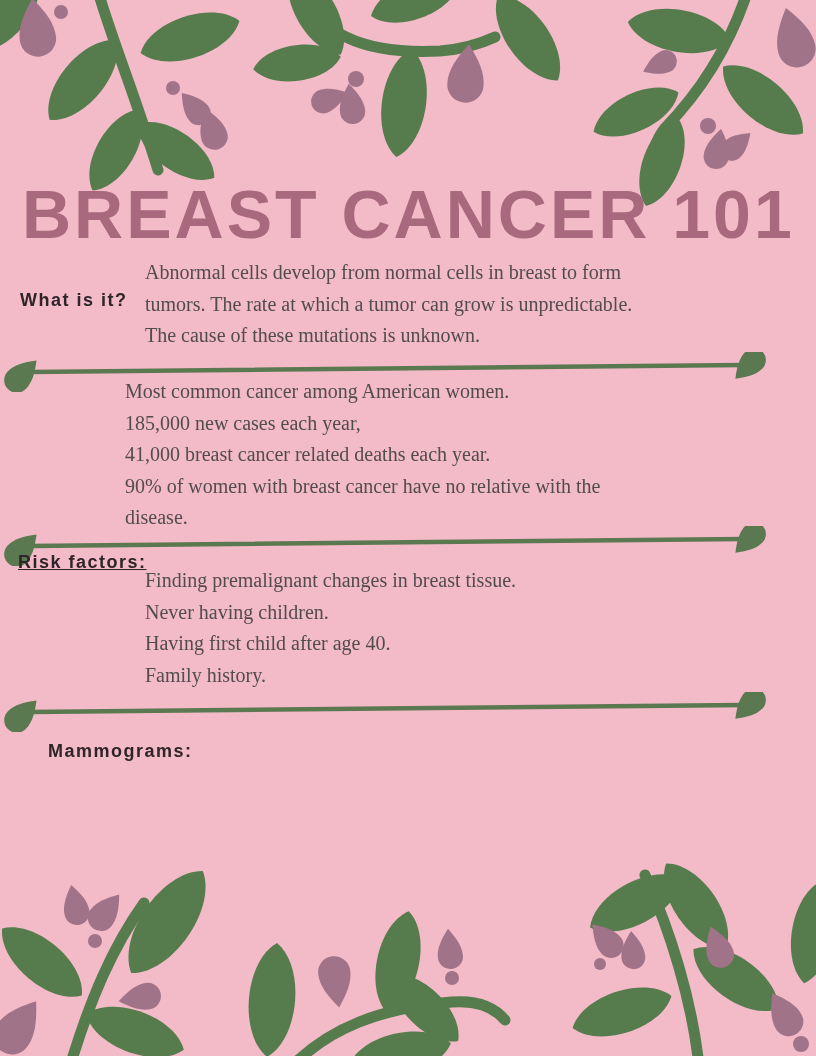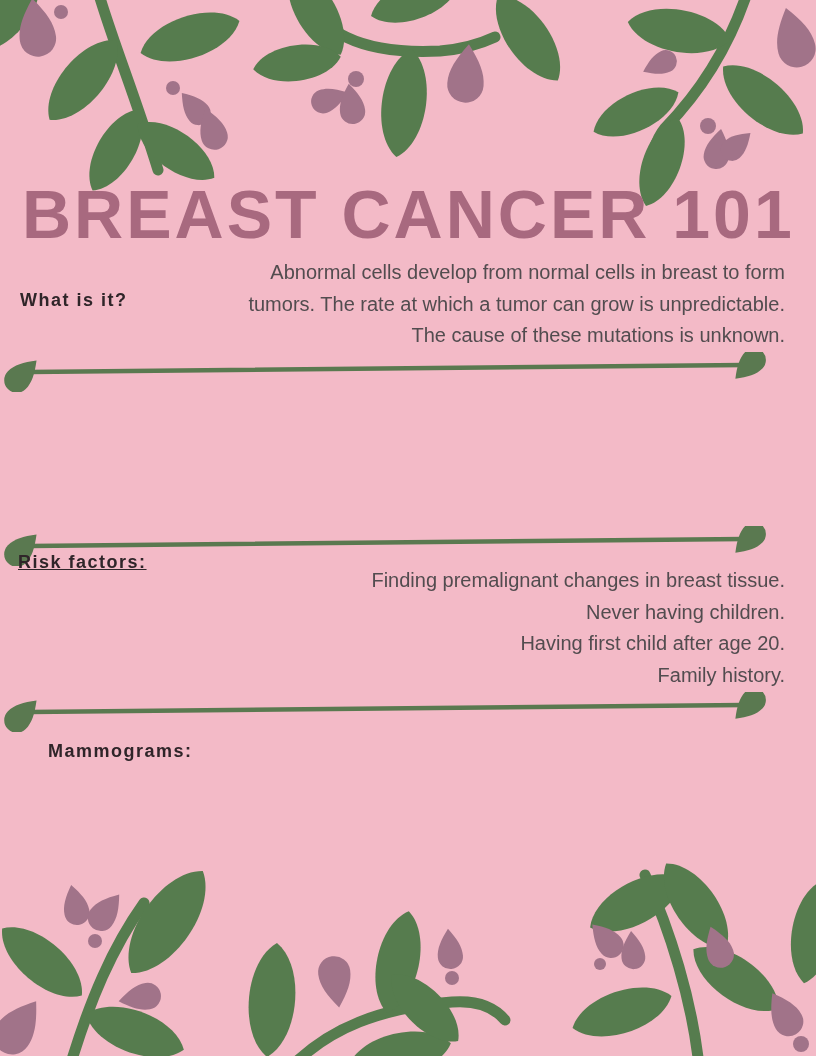--- a/index.html
+++ b/index.html
@@ -21,21 +21,21 @@
     color:#a8697f;white-space:nowrap;
   }
   .sec-label{
     position:absolute;z-index:3;
     font-size:18px;font-weight:bold;letter-spacing:1.5px;
     color:#2f2529;white-space:nowrap;
   }
   .sec-body{
     position:absolute;z-index:3;
     font-size:20px;line-height:31.6px;color:#524c4f;
-    text-align:right;white-space:pre-line;
+    text-align:left;white-space:pre-line;font-family:Liberation Serif, serif;
   }
 </style>
 </head>
 <body>
 
 <div class="canvas">
 
   <svg class="foliage" width="816" height="1056" viewBox="0 0 816 1056" aria-hidden="true">
     <defs>
       <path id="leaf" d="M0,-52 C28,-33 28,33 0,52 C-28,33 -28,-33 0,-52 Z"></path>
@@ -127,31 +127,36 @@
   <div class="sec-body" style="left:145px;top:257px;width:640px;">Abnormal cells develop from normal cells in breast to form
 tumors. The rate at which a tumor can grow is unpredictable.
 The cause of these mutations is unknown.</div>
 
   <svg class="divider" style="top:352px;" width="816" height="40" viewBox="0 0 816 40" aria-hidden="true">
     <path class="divline" d="M30,20 L744,13"></path>
     <use href="#drop" class="budG" transform="translate(20,25) rotate(45) scale(0.9)"></use>
     <use href="#drop" class="budG" transform="translate(751,11) rotate(225) scale(0.85)"></use>
   </svg>
 
+  <div class="sec-body" style="left:125px;top:376px;width:660px;">Most common cancer among American women.
+185,000 new cases each year,
+41,000 breast cancer related deaths each year.
+90% of women with breast cancer have no relative with the
+disease.</div>
 
   <svg class="divider" style="top:526px;" width="816" height="40" viewBox="0 0 816 40" aria-hidden="true">
     <path class="divline" d="M30,20 L744,13"></path>
     <use href="#drop" class="budG" transform="translate(20,25) rotate(45) scale(0.9)"></use>
     <use href="#drop" class="budG" transform="translate(751,11) rotate(225) scale(0.85)"></use>
   </svg>
 
   <div class="sec-label" style="left:18px;top:552px;text-decoration:underline;">Risk factors:</div>
   <div class="sec-body" style="left:145px;top:565px;width:640px;">Finding premalignant changes in breast tissue.
 Never having children.
-Having first child after age 20.
+Having first child after age 40.
 Family history.</div>
 
   <svg class="divider" style="top:692px;" width="816" height="40" viewBox="0 0 816 40" aria-hidden="true">
     <path class="divline" d="M30,20 L744,13"></path>
     <use href="#drop" class="budG" transform="translate(20,25) rotate(45) scale(0.9)"></use>
     <use href="#drop" class="budG" transform="translate(751,11) rotate(225) scale(0.85)"></use>
   </svg>
 
   <div class="sec-label" style="left:8px;top:741px;margin-left:40px;">Mammograms:</div>
 

